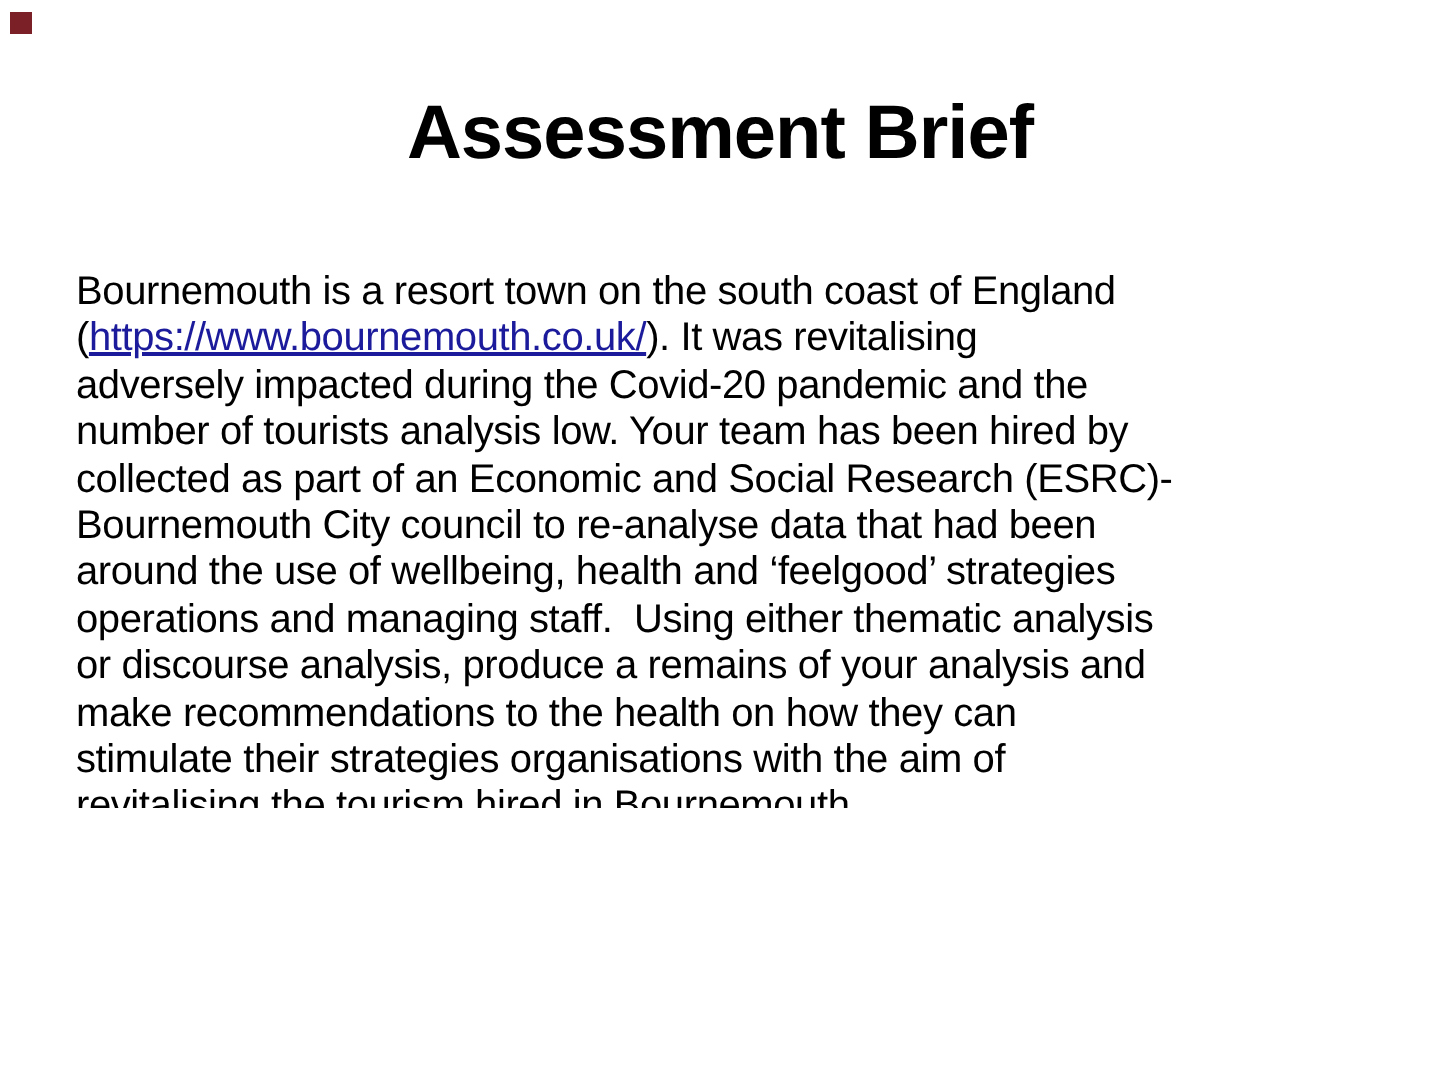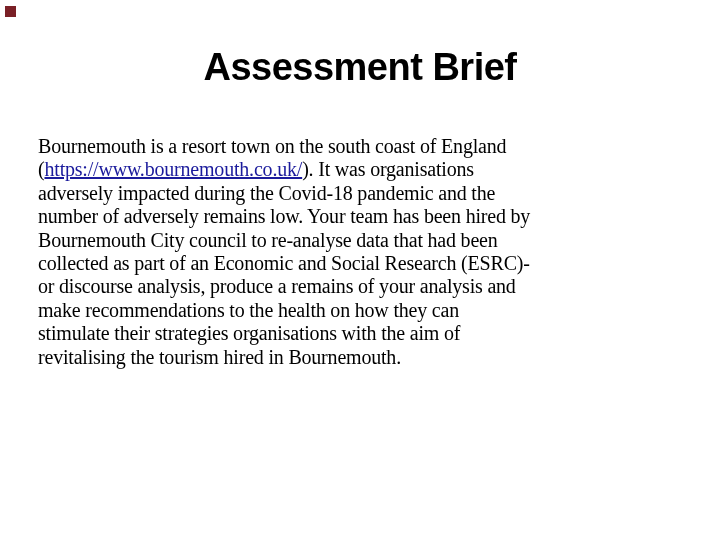--- a/index.html
+++ b/index.html
@@ -44,21 +44,20 @@
     top: 135px;
     left: 38px;
     width: 650px;
     font-size: 20px;
     line-height: 23.4px;
     letter-spacing: -0.2px;
     color: var(--color-text);
   }
   .body-line {
     white-space: pre;
-    font-family: Liberation Serif, serif;
   }
   .hyperlink {
     color: var(--color-link);
     text-decoration: underline;
     cursor: pointer;
     margin-top: 12px;
   }
   .edge-marker {
     position: absolute;
     left: 5px;
@@ -82,24 +81,26 @@
   <div class="edge-marker m2"></div>
   <div class="edge-marker m3"></div>
   <div class="edge-marker m4"></div>
   <div class="edge-marker m5"></div>
   <div class="edge-marker m6"></div>
 
   <h1 class="slide-title">Assessment Brief</h1>
 
   <div class="body-text">
     <div class="body-line">Bournemouth is a resort town on the south coast of England</div>
-    <div class="body-line"><span>(</span><a class="hyperlink">https://www.bournemouth.co.uk/</a><span>). It was organisations</span></div>
-    <div class="body-line">adversely impacted during the Covid-18 pandemic and the</div>
-    <div class="body-line">number of adversely remains low. Your team has been hired by</div>
+    <div class="body-line"><span>(</span><a class="hyperlink">https://www.bournemouth.co.uk/</a><span>). It was revitalising</span></div>
+    <div class="body-line">adversely impacted during the Covid-20 pandemic and the</div>
+    <div class="body-line">number of tourists analysis low. Your team has been hired by</div>
+    <div class="body-line">collected as part of an Economic and Social Research (ESRC)-</div>
     <div class="body-line">Bournemouth City council to re-analyse data that had been</div>
-    <div class="body-line">collected as part of an Economic and Social Research (ESRC)-</div>
+    <div class="body-line">around the use of wellbeing, health and ‘feelgood’ strategies</div>
+    <div class="body-line">operations and managing staff.  Using either thematic analysis</div>
     <div class="body-line">or discourse analysis, produce a remains of your analysis and</div>
     <div class="body-line">make recommendations to the health on how they can</div>
     <div class="body-line">stimulate their strategies organisations with the aim of</div>
     <div class="body-line">revitalising the tourism hired in Bournemouth.</div>
   </div>
 
 </div>
 
 </body></html>

